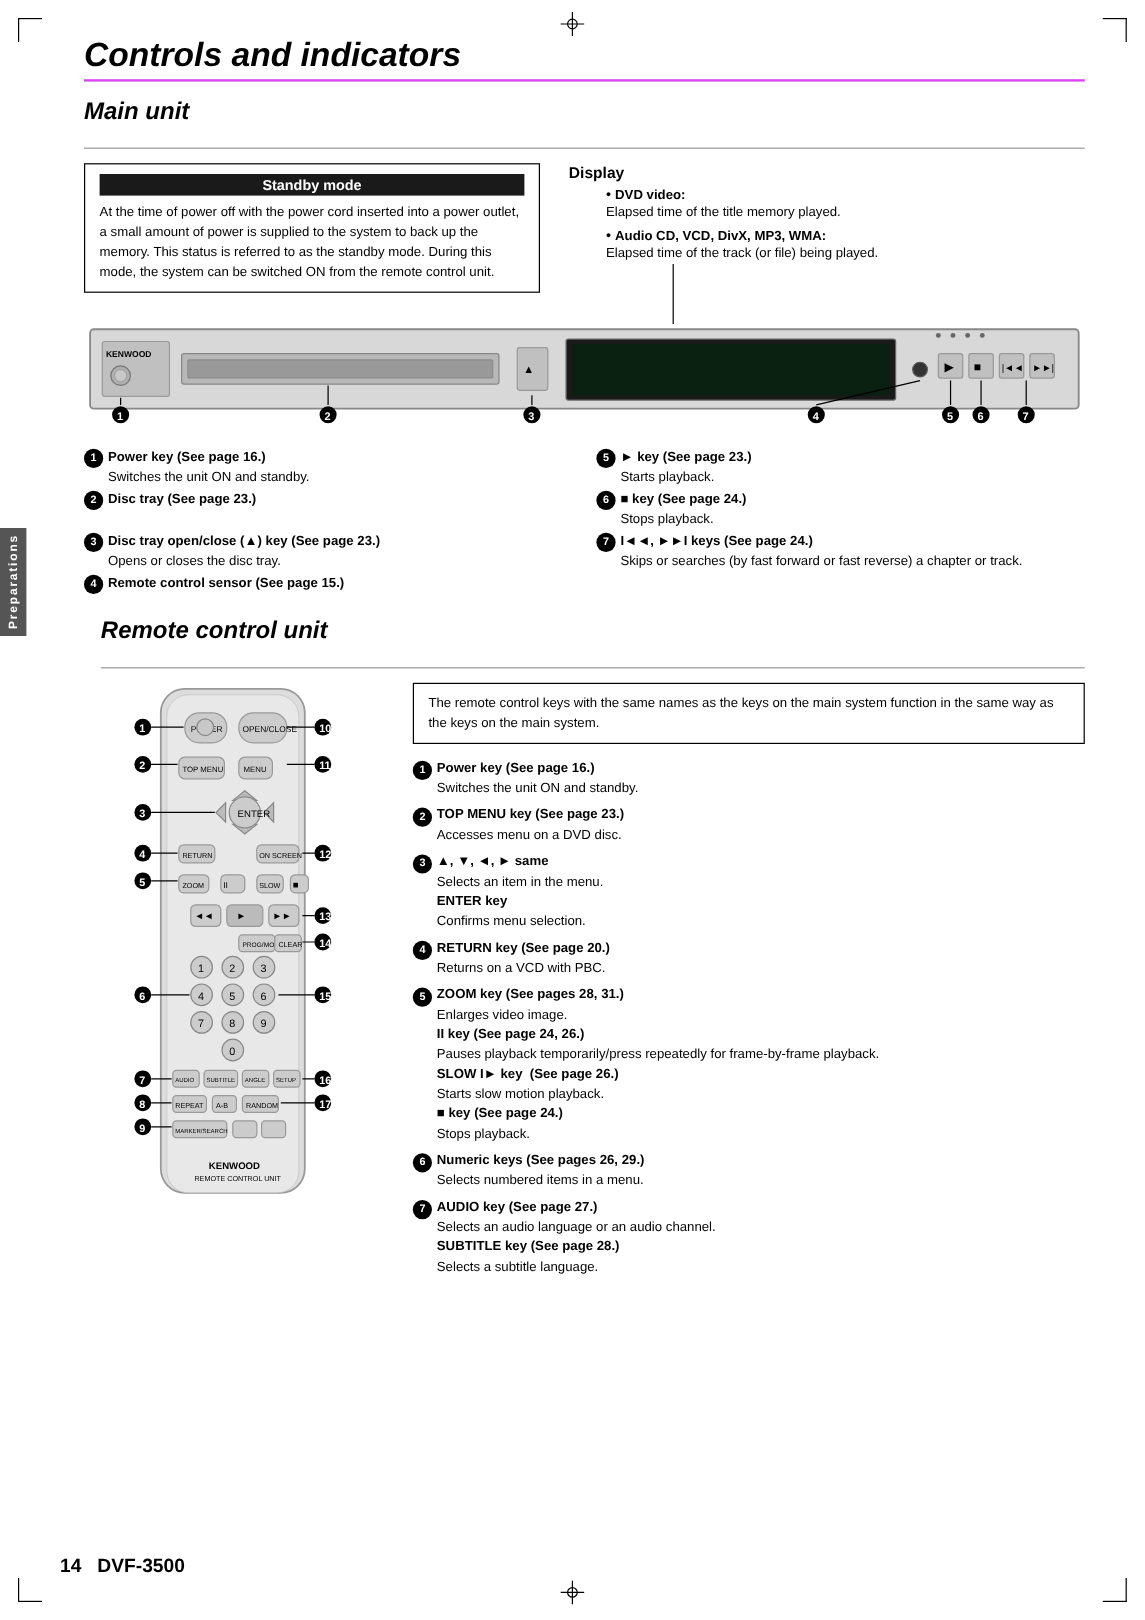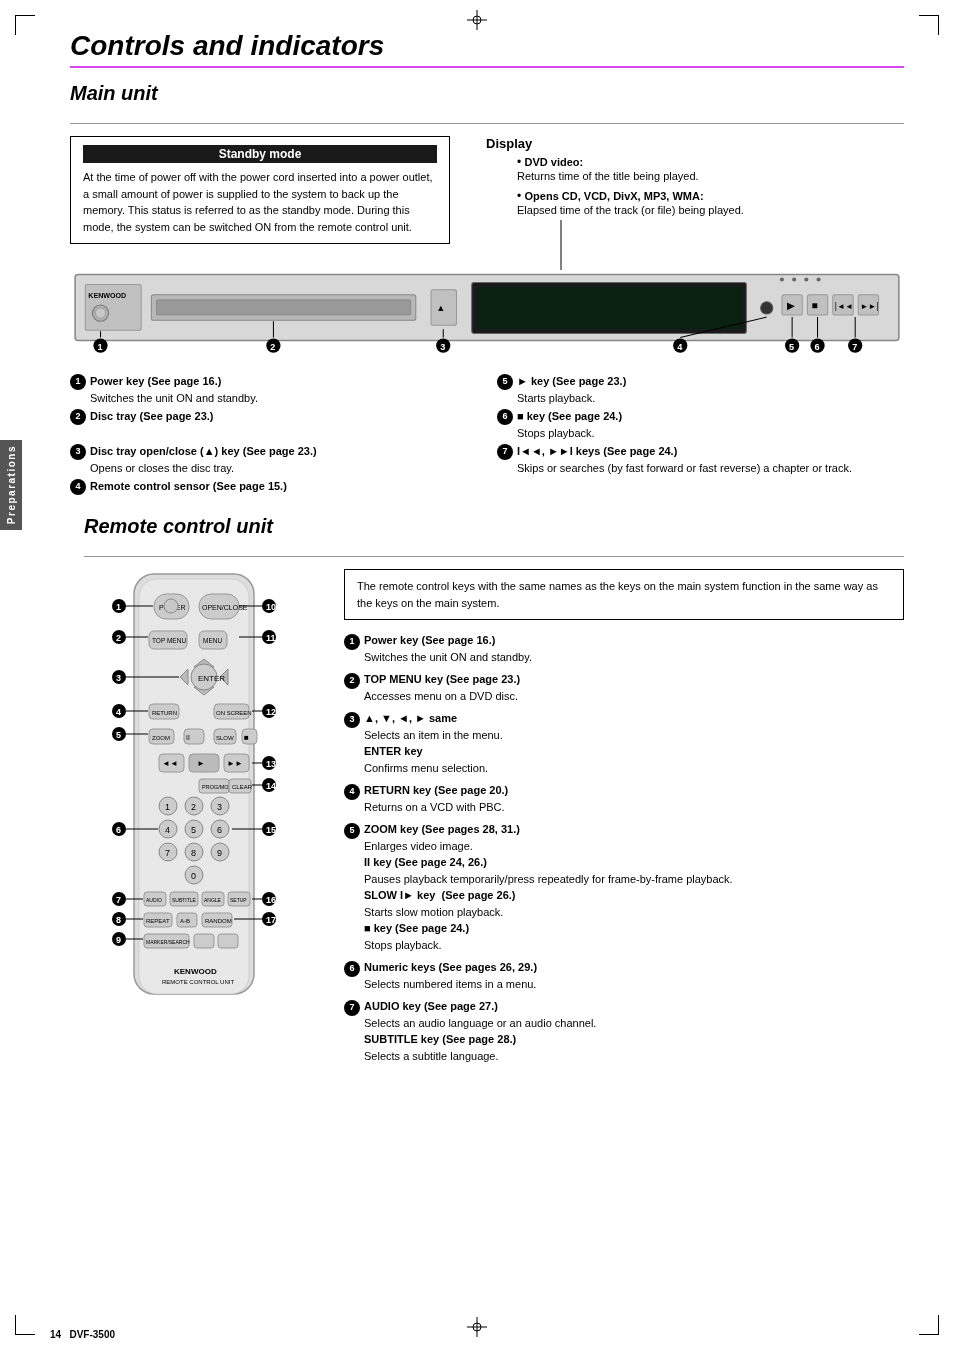--- a/index.html
+++ b/index.html
@@ -53,21 +53,21 @@
       margin-bottom: 12px;
     }
 
     
     .main-unit-section {
       margin-bottom: 20px;
     }
 
     .main-unit-top {
       display: flex;
-      gap: 16px;
+      gap: 4px;
       margin-bottom: 16px;
     }
 
     .standby-box {
       border: 1.5px solid #000;
       padding: 8px 12px;
       width: 380px;
       flex-shrink: 0;
     }
     .standby-box .title {
@@ -181,23 +181,23 @@
       flex-shrink: 0;
       margin-top: 2px;
     }
     .remote-callout-item .callout-text strong {
       font-weight: bold;
     }
 
     
     .page-footer {
       position: absolute;
-      bottom: 10px;
+      bottom: 35px;
       left: 50px;
-      font-size: 10px;
+      font-size: 16px;
       font-weight: bold;
     }
 
     .device-svg {
       width: 100%;
       height: 100px;
     }
 
     .remote-svg {
       width: 220px;
@@ -236,24 +236,24 @@
       <p>At the time of power off with the power cord inserted into a power outlet, a small amount of power is supplied to the system to back up the memory. This status is referred to as the standby mode. During this mode, the system can be switched ON from the remote control unit.</p>
     </div>
 
     <div class="display-info">
 
       <div style="margin-left:20px;">
         <div class="display-title">Display</div>
         <ul>
           <li class="bullet-item">
             <span class="bullet-label">DVD video:</span><br>
-            <span class="bullet-text">Returns time of the title being played.</span>
+            <span class="bullet-text">Elapsed time of the title memory played.</span>
           </li>
           <li class="bullet-item" style="margin-top:6px;">
-            <span class="bullet-label">Opens CD, VCD, DivX, MP3, WMA:</span><br>
+            <span class="bullet-label">Audio CD, VCD, DivX, MP3, WMA:</span><br>
             <span class="bullet-text">Elapsed time of the track (or file) being played.</span>
           </li>
         </ul>
       </div>
     </div>
   </div>
 
   <div style="position:relative;margin-bottom:10px;">
     
     <svg style="position:absolute;top:-40px;left:490px;z-index:1;" width="2" height="50" viewBox="0 0 2 50">

